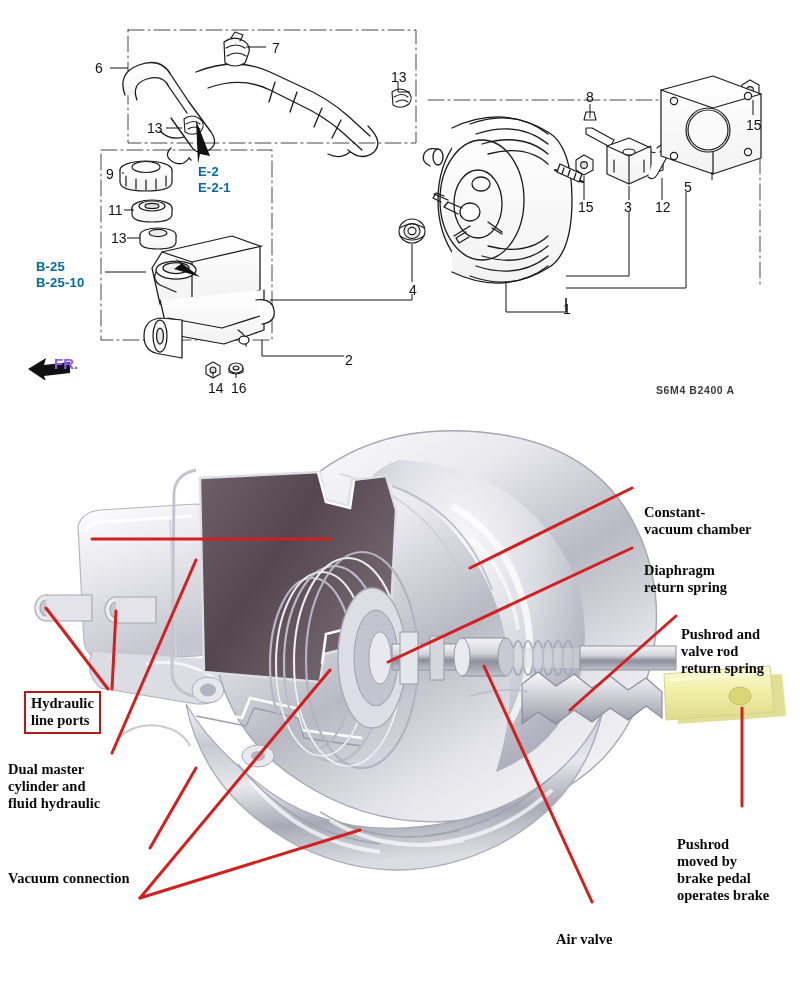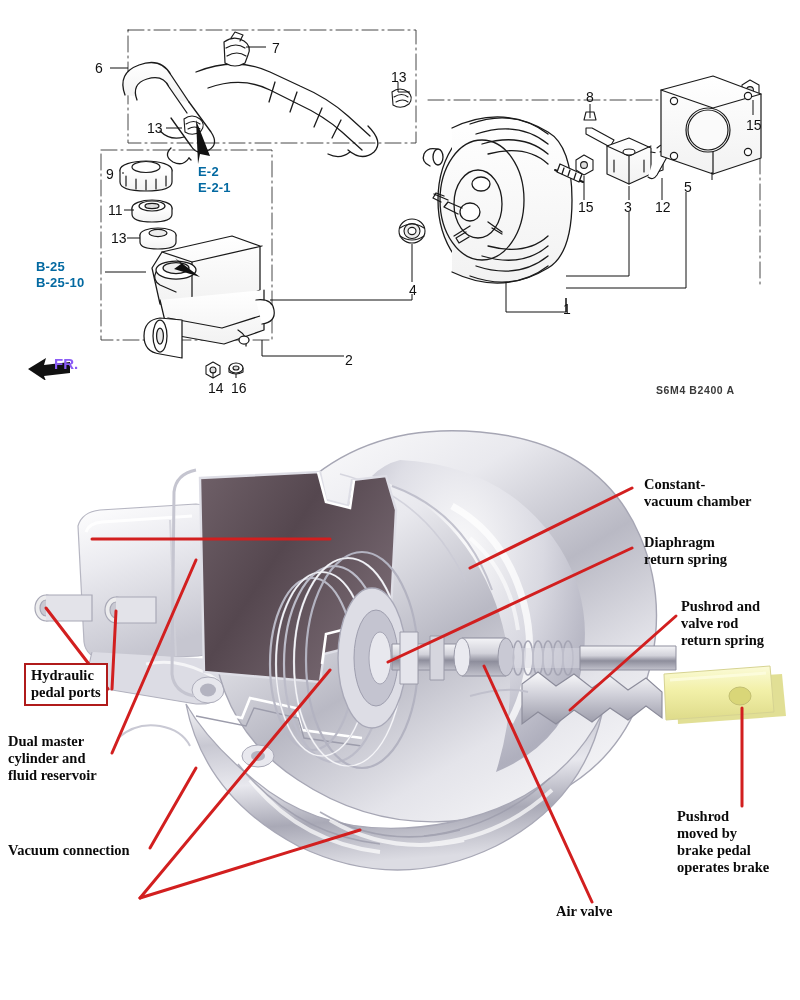--- a/index.html
+++ b/index.html
@@ -21,21 +21,21 @@
   .drawcode{font-family:Liberation Sans, sans-serif;font-size:10.5px;font-weight:bold;
      color:#3a3a3a;position:absolute;letter-spacing:.6px;}
   .fr-label{font-family:"Liberation Sans",sans-serif;font-weight:bold;font-size:15px;
      position:absolute;color:#8b5cf6;}
 
   
   #cutaway{position:absolute;left:0;top:408px;width:800px;height:592px;background:#fff;}
   #cutaway svg{position:absolute;left:0;top:0;}
 
   .ann{position:absolute;font-family:"Liberation Serif",serif;font-weight:bold;
-       font-size:14.5px;line-height:1.18;color:#0a0a0a;white-space:pre-line;}
+       font-size:14.5px;line-height:1.18;color:#0a0a0a;white-space:pre-line;margin-top:28px;}
   .ann.boxed{border:2.5px solid #b01b1b;padding:2px 5px 3px 5px;background:#fff;}
 </style>
 </head>
 <body>
 
 <div class="page">
 
   <div id="exploded">
 
     <svg width="800" height="415" viewBox="0 0 800 415">
@@ -465,25 +465,25 @@
         <path d="M632 140 L388 254"></path>
 
         <path d="M676 208 L570 302"></path>
 
         <path d="M742 300 V398"></path>
       </g>
     </svg>
 
 
     <div class="ann boxed" style="left:24px;top:255px">Hydraulic
-pedal ports</div>
+line ports</div>
 
     <div class="ann" style="left:8px;top:325px">Dual master
 cylinder and
-fluid reservoir</div>
+fluid hydraulic</div>
 
     <div class="ann" style="left:8px;top:434px">Vacuum connection</div>
 
 
     <div class="ann" style="left:556px;top:495px">Air valve</div>
 
     <div class="ann" style="left:644px;top:68px">Constant-
 vacuum chamber</div>
 
     <div class="ann" style="left:644px;top:126px">Diaphragm

